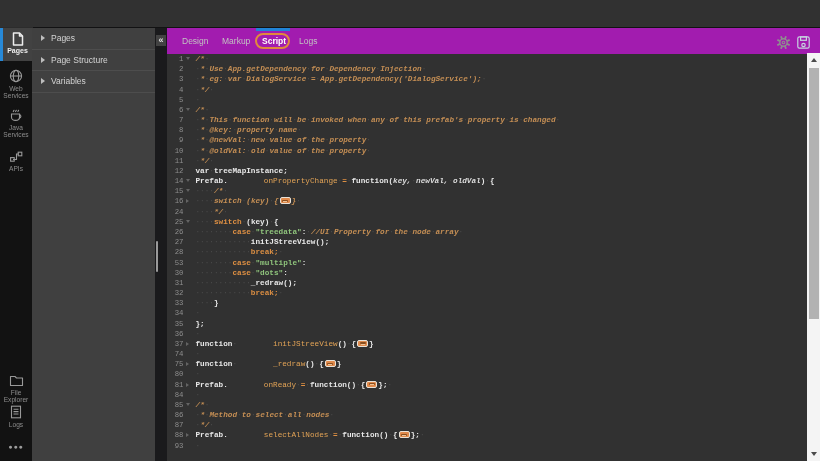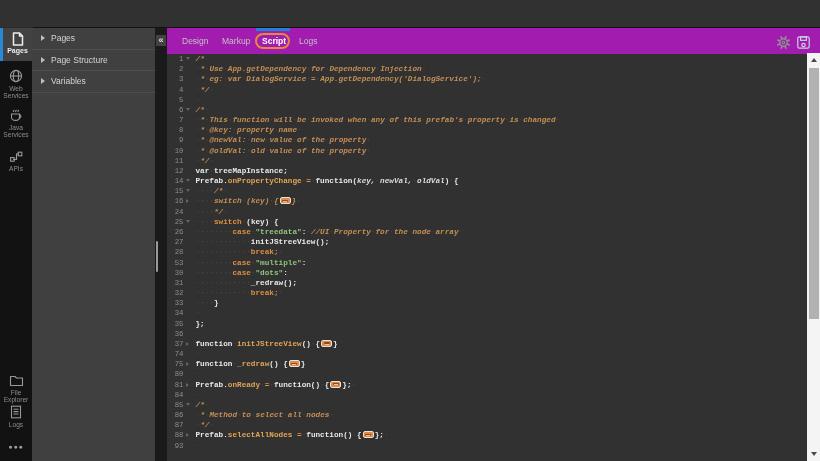--- a/index.html
+++ b/index.html
@@ -69,21 +69,21 @@
 .fm i { position:absolute; left:2px; top:3px; width:0; height:0; }
 .fm .fad { border-left:2.6px solid transparent; border-right:2.6px solid transparent;
   border-top:3.4px solid #646464; }
 .fm .far { border-top:2.6px solid transparent; border-bottom:2.6px solid transparent;
   border-left:3.4px solid #646464; }
 .ct { white-space:pre; }
 .ct .w { color:#e8e8e8; font-weight:700; }
 .ct .p { color:#dcdcdc; font-weight:700; font-style:italic; }
 .ct .c { color:#c48e54; font-style:italic; font-weight:700; }
 .ct .k { color:#dd8f43; font-weight:700; }
-.ct .d { color:#e2a356; font-weight:700; }
+.ct .d { color:#e2a356; font-weight:400;margin-left:36px; }
 .ct .s { color:#8fc47c; font-weight:700; }
 .ct .ws { color:#4a4a4a; }
 .fold { display:inline-block; width:11px; height:7px; background:#e0894a;
   border:1px solid #e8e2d8; border-radius:2px; vertical-align:-1px; position:relative;
   margin:0 1px; }
 .fold i { position:absolute; left:1.5px; right:1.5px; top:1.5px; bottom:1.5px;
   background:#8a4e1e; border-radius:1px; }
 .fold i::after { content:""; position:absolute; left:1px; right:1px; top:1.2px; height:1.2px;
   background:#eec296; }
 

